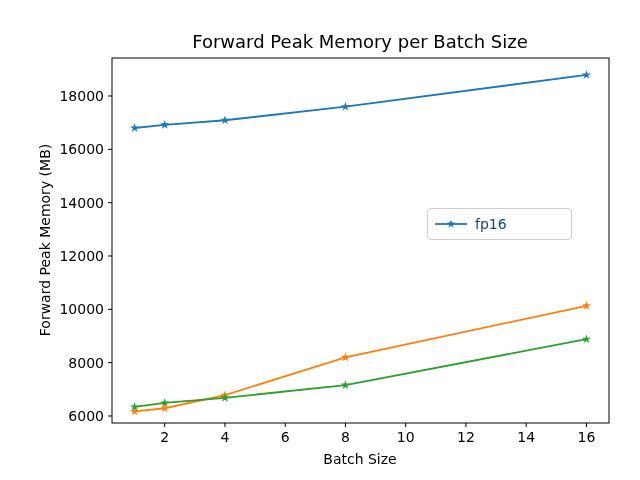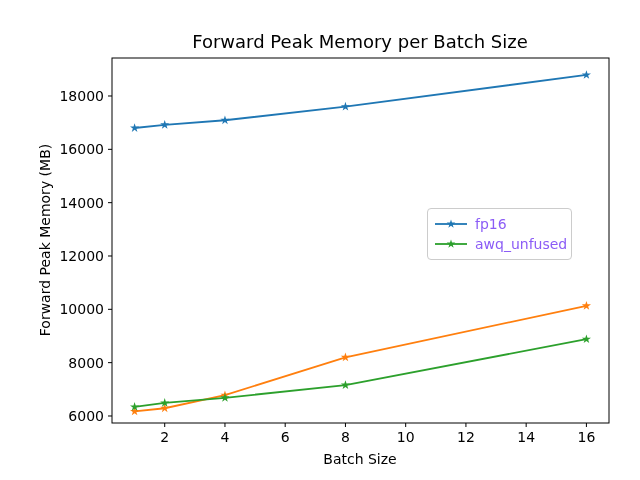--- a/index.html
+++ b/index.html
@@ -30,21 +30,21 @@
     align-items:center;
     height:20px;
   }
   .legend-swatch{
     width:32px;height:14px;
     flex:0 0 32px;
     margin-right:8px;
   }
   .legend-label{
     font-size:14px;
-    color:#8b5cf6;
+    color:#0c4a6e;
     white-space:nowrap;
   }
 </style>
 </head>
 <body>
 
 <div class="figure">
   <svg id="plot" width="640" height="480" viewBox="0 0 640 480">
     <text x="328" y="48" text-anchor="middle" font-size="18">Forward Peak Memory per Batch Size</text>
     <text x="328" y="464" text-anchor="middle" font-size="14">Batch Size</text>
@@ -105,21 +105,14 @@
   </svg>
 
   <div class="legend">
     <div class="legend-entry">
       <svg class="legend-swatch" viewBox="0 0 32 14">
           <line x1="0" y1="7" x2="32" y2="7" stroke="#1f77b4" stroke-width="1.8"></line>
           <polygon points="16.00,2.50 17.01,5.61 20.28,5.61 17.63,7.53 18.65,10.64 16.00,8.72 13.35,10.64 14.37,7.53 11.72,5.61 14.99,5.61" fill="#1f77b4"></polygon>
         </svg>
       <span class="legend-label">fp16</span>
     </div>
-    <div class="legend-entry">
-      <svg class="legend-swatch" viewBox="0 0 32 14">
-          <line x1="0" y1="7" x2="32" y2="7" stroke="#2ca02c" stroke-width="1.8"></line>
-          <polygon points="16.00,2.50 17.01,5.61 20.28,5.61 17.63,7.53 18.65,10.64 16.00,8.72 13.35,10.64 14.37,7.53 11.72,5.61 14.99,5.61" fill="#2ca02c"></polygon>
-        </svg>
-      <span class="legend-label">awq_unfused</span>
-    </div>
   </div>
 </div>
 
 </body></html>

